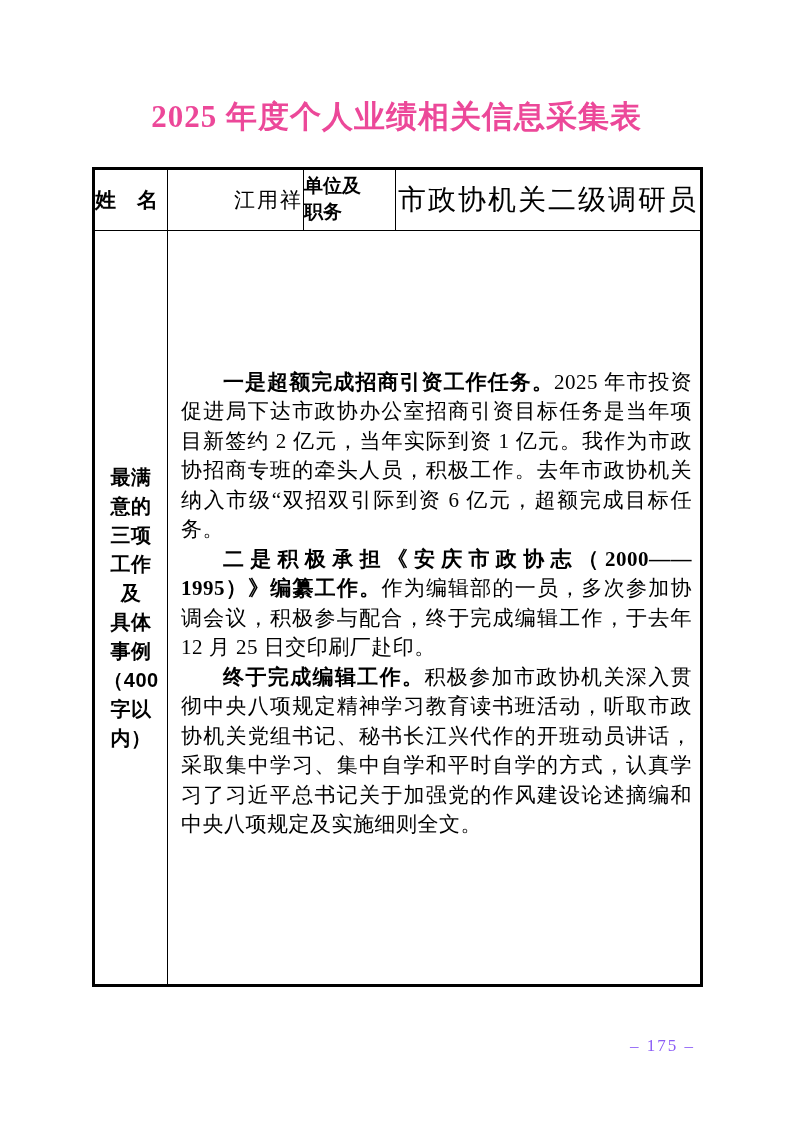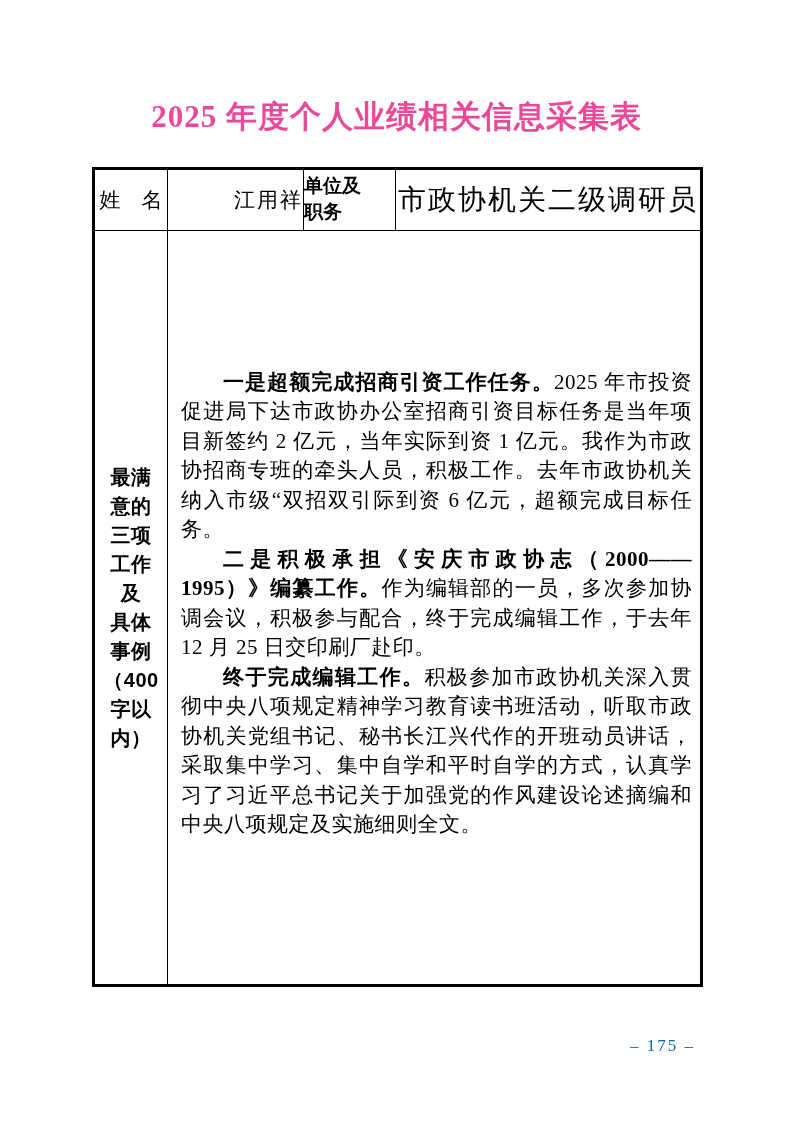--- a/index.html
+++ b/index.html
@@ -47,23 +47,22 @@
     border: 3px solid #000000;
   }
   .doc-table td {
     padding: 0;
     vertical-align: middle;
   }
 
   
   .row-top td { height: 60px; }
   .cell-name-label {
-    text-align: center;
     font-family: "Liberation Sans", "DejaVu Sans", sans-serif;
-    font-weight: 400;
+    font-weight: 700;
     font-size: 21px;
   }
   .cell-name-value {
     text-align: right;
     font-size: 21px;
     letter-spacing: 2px;
   }
   .cell-unit-label {
     text-align: left;
     font-family: Liberation Mono, monospace;
@@ -104,21 +103,21 @@
     font-weight: 700;
   }
 
   
   .page-number {
     position: absolute;
     top: 1036px;
     right: 98px;
     font-size: 17px;
     letter-spacing: 2px;
-    color: #0369a1;
+    color: #8b5cf6;
   }
 </style>
 </head>
 <body>
 
 <div class="doc-title">2025 年度个人业绩相关信息采集表</div>
 
 <table class="doc-table">
   <colgroup>
     <col style="width:74px">

